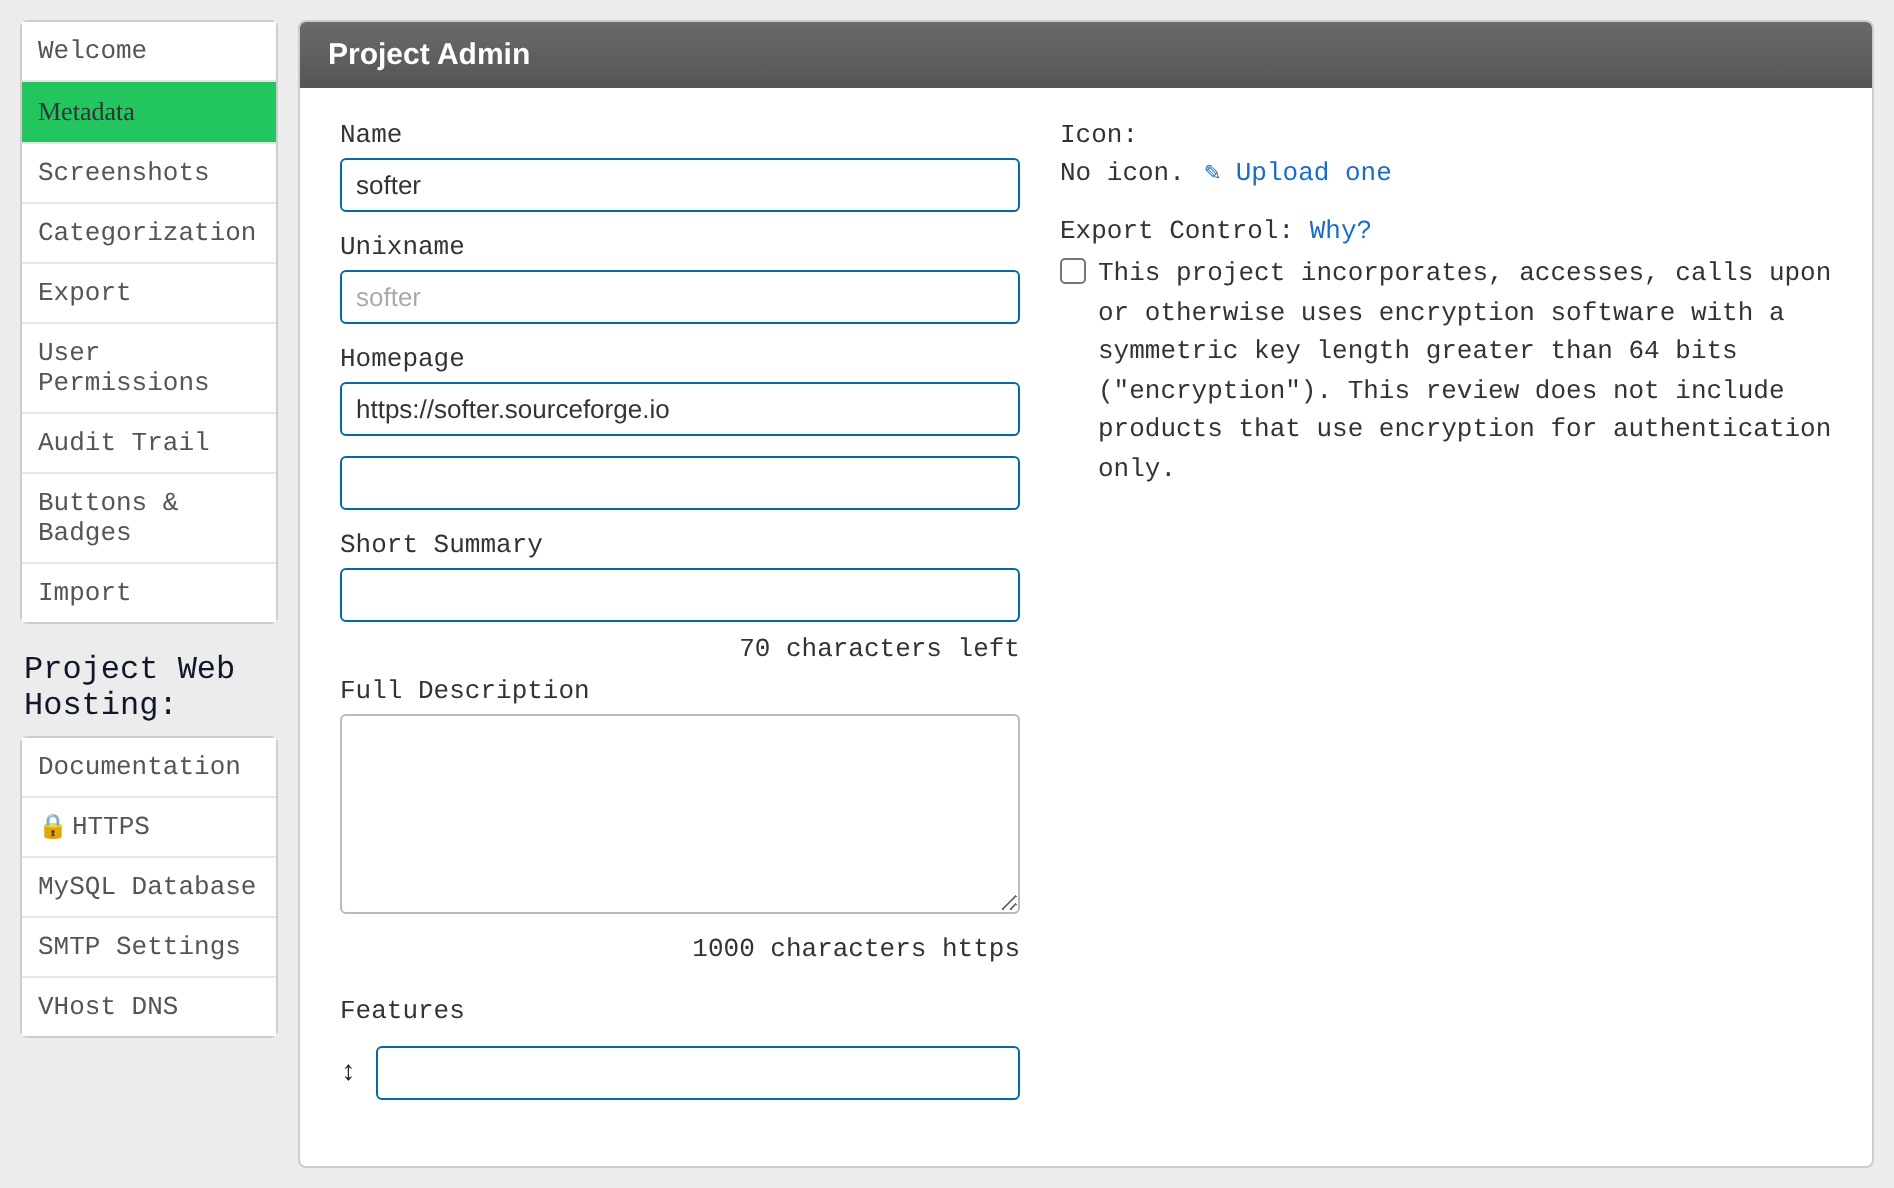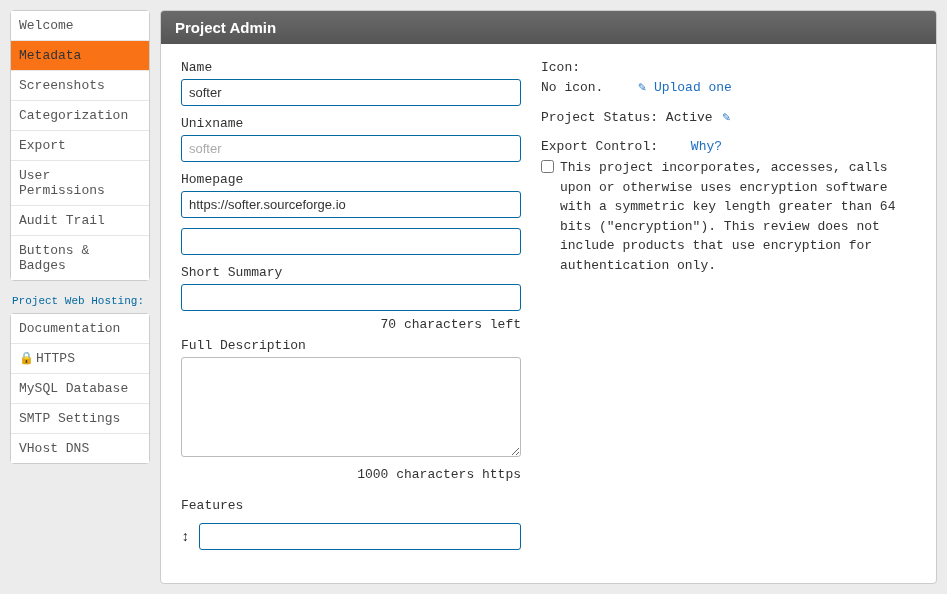--- a/index.html
+++ b/index.html
@@ -13,45 +13,46 @@
       overflow: hidden;
     }
     .layout {
       display: flex;
       width: 100%;
       height: 100%;
       gap: 10px;
       padding: 10px;
     }
     .sidebar {
-      width: 140px;
+      width: 129px;
       flex-shrink: 0;
     }
     .nav-group {
       border: 1px solid #ccc;
       border-radius: 4px;
       background: #fff;
       margin-bottom: 14px;
     }
     .nav-item {
       padding: 7px 8px;
       border-bottom: 1px solid #e6e6e6;
       color: #555;
       cursor: pointer;
       background: #fff;
     }
     .nav-item:last-child { border-bottom: none; }
     .nav-item.selected {
-      background: #f97316;
-      color: #333;
+      background: #22c55e;
+      color: #333;
+      font-family: Liberation Serif, serif;
     }
     .nav-heading {
-      color: #0369a1;
+      color: #0f172a;
       padding: 0 0 6px 2px;
-      font-size: 11px;
+      font-size: 16px;
     }
     .main {
       flex: 1;
       background: #fff;
       border: 1px solid #ccc;
       border-radius: 4px;
       overflow: hidden;
     }
     .main-header {
       background: #575757;
@@ -107,21 +108,20 @@
       color: #333;
       text-align: right;
     }
     .info-line {
       margin-bottom: 4px;
       color: #333;
     }
     .link-blue {
       color: #1b6dc1;
       cursor: pointer;
-      margin-left: 25px;
     }
     .export-text {
       color: #333;
       line-height: 1.5;
     }
     .checkbox-row {
       display: flex;
       align-items: flex-start;
       gap: 6px;
     }
@@ -159,20 +159,21 @@
   <div class="sidebar">
     <div class="nav-group">
       <div class="nav-item">Welcome</div>
       <div class="nav-item selected">Metadata</div>
       <div class="nav-item">Screenshots</div>
       <div class="nav-item">Categorization</div>
       <div class="nav-item">Export</div>
       <div class="nav-item">User Permissions</div>
       <div class="nav-item">Audit Trail</div>
       <div class="nav-item">Buttons &amp; Badges</div>
+      <div class="nav-item">Import</div>
     </div>
 
     <div class="nav-heading">Project Web Hosting:</div>
     <div class="nav-group">
       <div class="nav-item">Documentation</div>
       <div class="nav-item">
         <span class="lock-icon">🔒</span><span>HTTPS</span>
       </div>
       <div class="nav-item">MySQL Database</div>
       <div class="nav-item">SMTP Settings</div>
@@ -215,26 +216,20 @@
         <div class="info-line">Icon:</div>
         <div class="spacer-block">
           <span>No icon.</span>
           <span> </span>
           <span class="link-blue">
             <span class="edit-icon">✎</span>
             <span>Upload one</span>
           </span>
         </div>
 
-        <div class="spacer-block">
-          <span>Project Status:</span>
-          <span> </span>
-          <span>Active</span>
-          <span class="link-blue edit-icon">✎</span>
-        </div>
 
         <div>
           <span>Export Control:</span>
           <span> </span>
           <span class="link-blue">Why?</span>
         </div>
         <div class="checkbox-row" style="margin-top:4px;">
           <input type="checkbox" style="">
           <span class="export-text">This project incorporates, accesses, calls upon or otherwise uses encryption software with a symmetric key length greater than 64 bits ("encryption"). This review does not include products that use encryption for authentication only.</span>
         </div>

